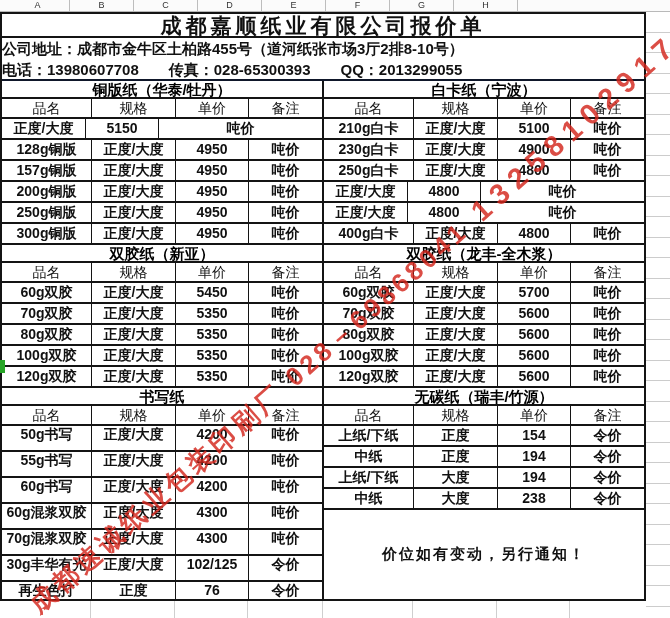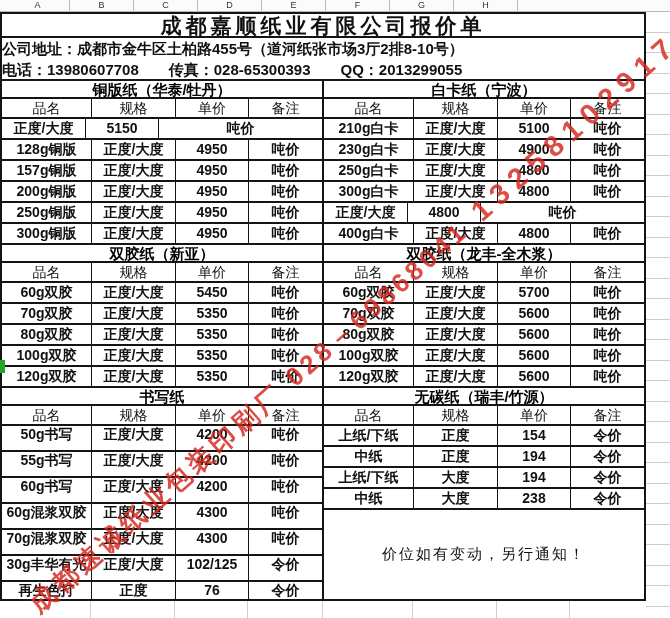--- a/index.html
+++ b/index.html
@@ -59,21 +59,21 @@
     box-sizing:border-box;border-right:1px solid #141414;text-align:center;
     overflow:hidden;white-space:nowrap;
   }
   .cell.c1{width:90px;flex:0 0 90px;}
   .cell.c2{width:84px;flex:0 0 84px;}
   .cell.c3{width:73px;flex:0 0 73px;}
   .cell.c4{flex:1;border-right:none;}
   .half > .section:last-child .row:last-child{border-bottom:none;}
   .notice-area{
     flex:1;display:flex;align-items:center;justify-content:center;
-    font-size:15px;font-weight:normal;letter-spacing:2px;white-space:nowrap;
+    font-size:15px;font-weight:bold;letter-spacing:2px;white-space:nowrap;
   }
   
   .watermark{
     position:absolute;left:22px;top:595px;z-index:5;pointer-events:none;
     transform:rotate(-41.5deg);transform-origin:0 0;
     white-space:nowrap;color:rgba(211,38,28,0.82);font-weight:bold;
   }
   .wm-co{font-size:26px;letter-spacing:4px;}
   .wm-tel{font-size:26px;letter-spacing:4px;margin-left:12px;}
   .wm-mob{font-size:29px;letter-spacing:8px;margin-left:16px;}
@@ -289,21 +289,20 @@
                 <div class="cell c3">4900</div>
                 <div class="cell c4">吨价</div>
               </div>
               <div class="row">
                 <div class="cell c1">250g白卡</div>
                 <div class="cell c2">正度/大度</div>
                 <div class="cell c3">4800</div>
                 <div class="cell c4">吨价</div>
               </div>
               <div class="row">
-                <div class="cell c1">300g白卡</div>
                 <div class="cell c2">正度/大度</div>
                 <div class="cell c3">4800</div>
                 <div class="cell c4">吨价</div>
               </div>
               <div class="row">
                 <div class="cell c2">正度/大度</div>
                 <div class="cell c3">4800</div>
                 <div class="cell c4">吨价</div>
               </div>
               <div class="row">

